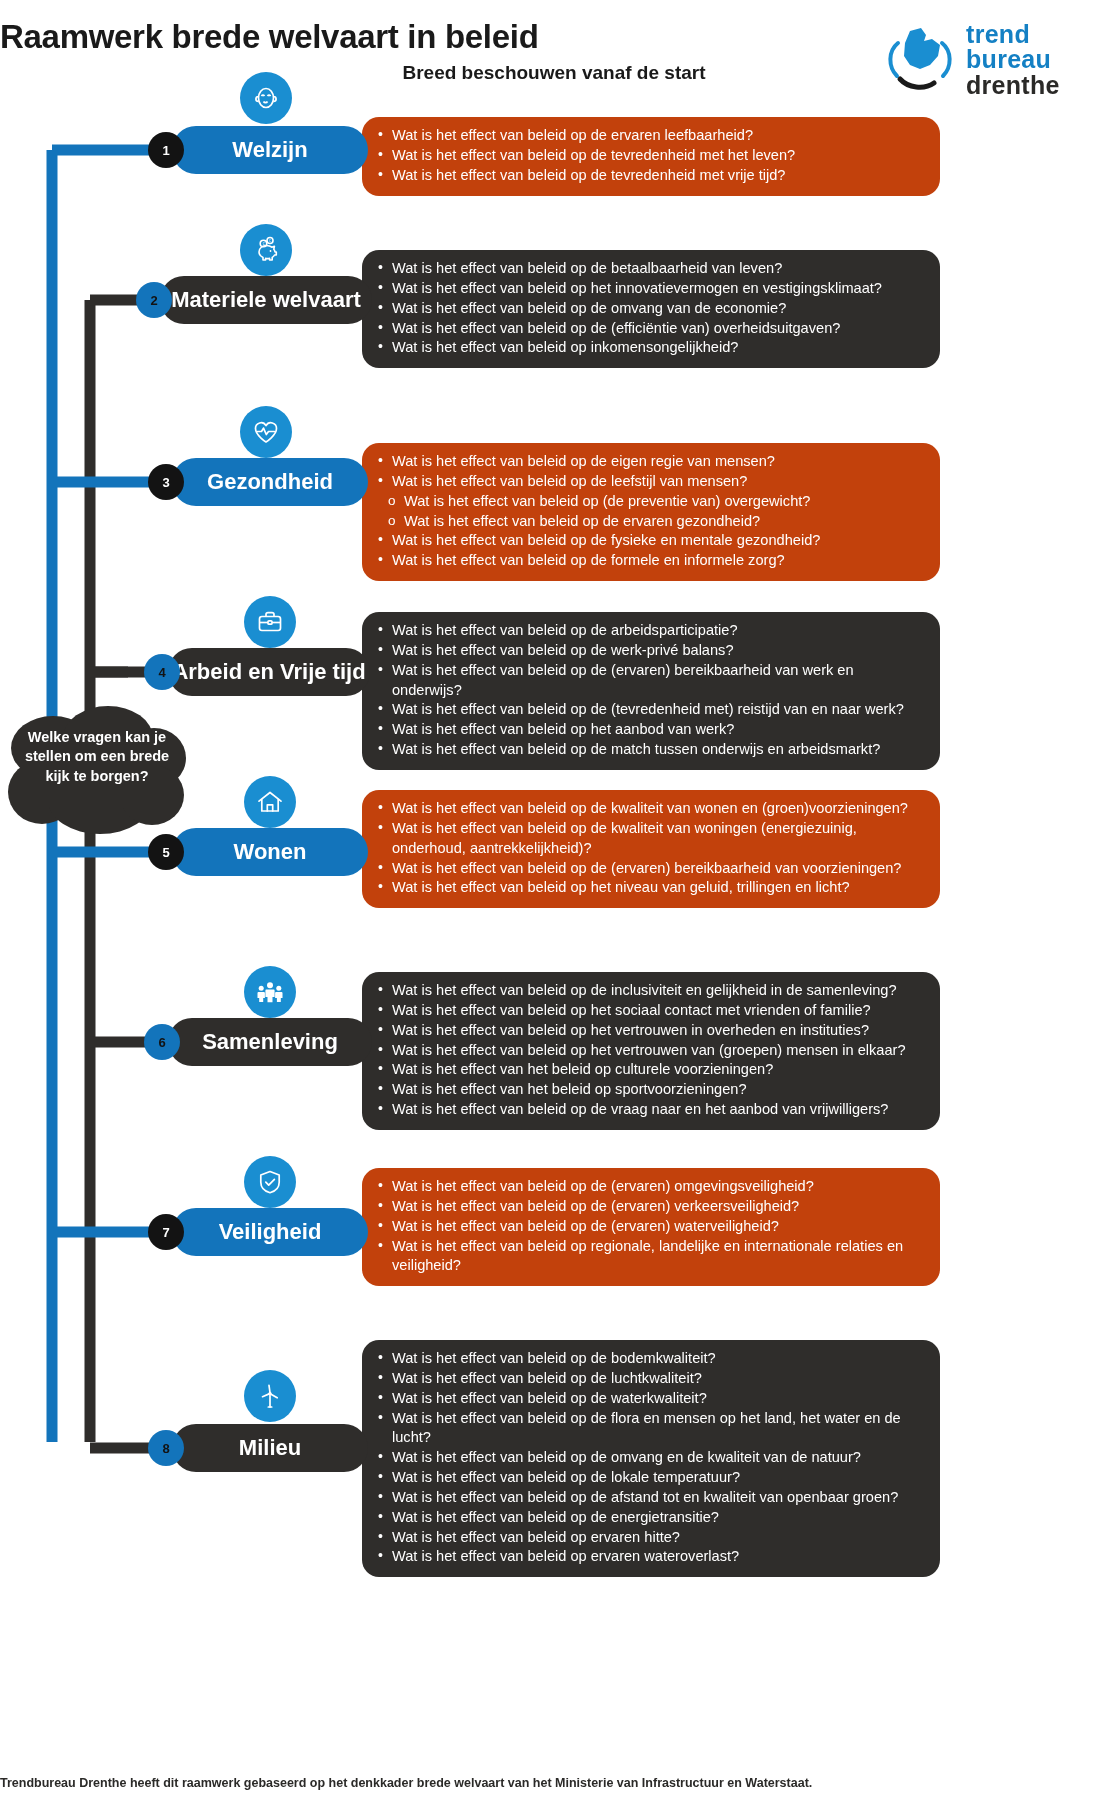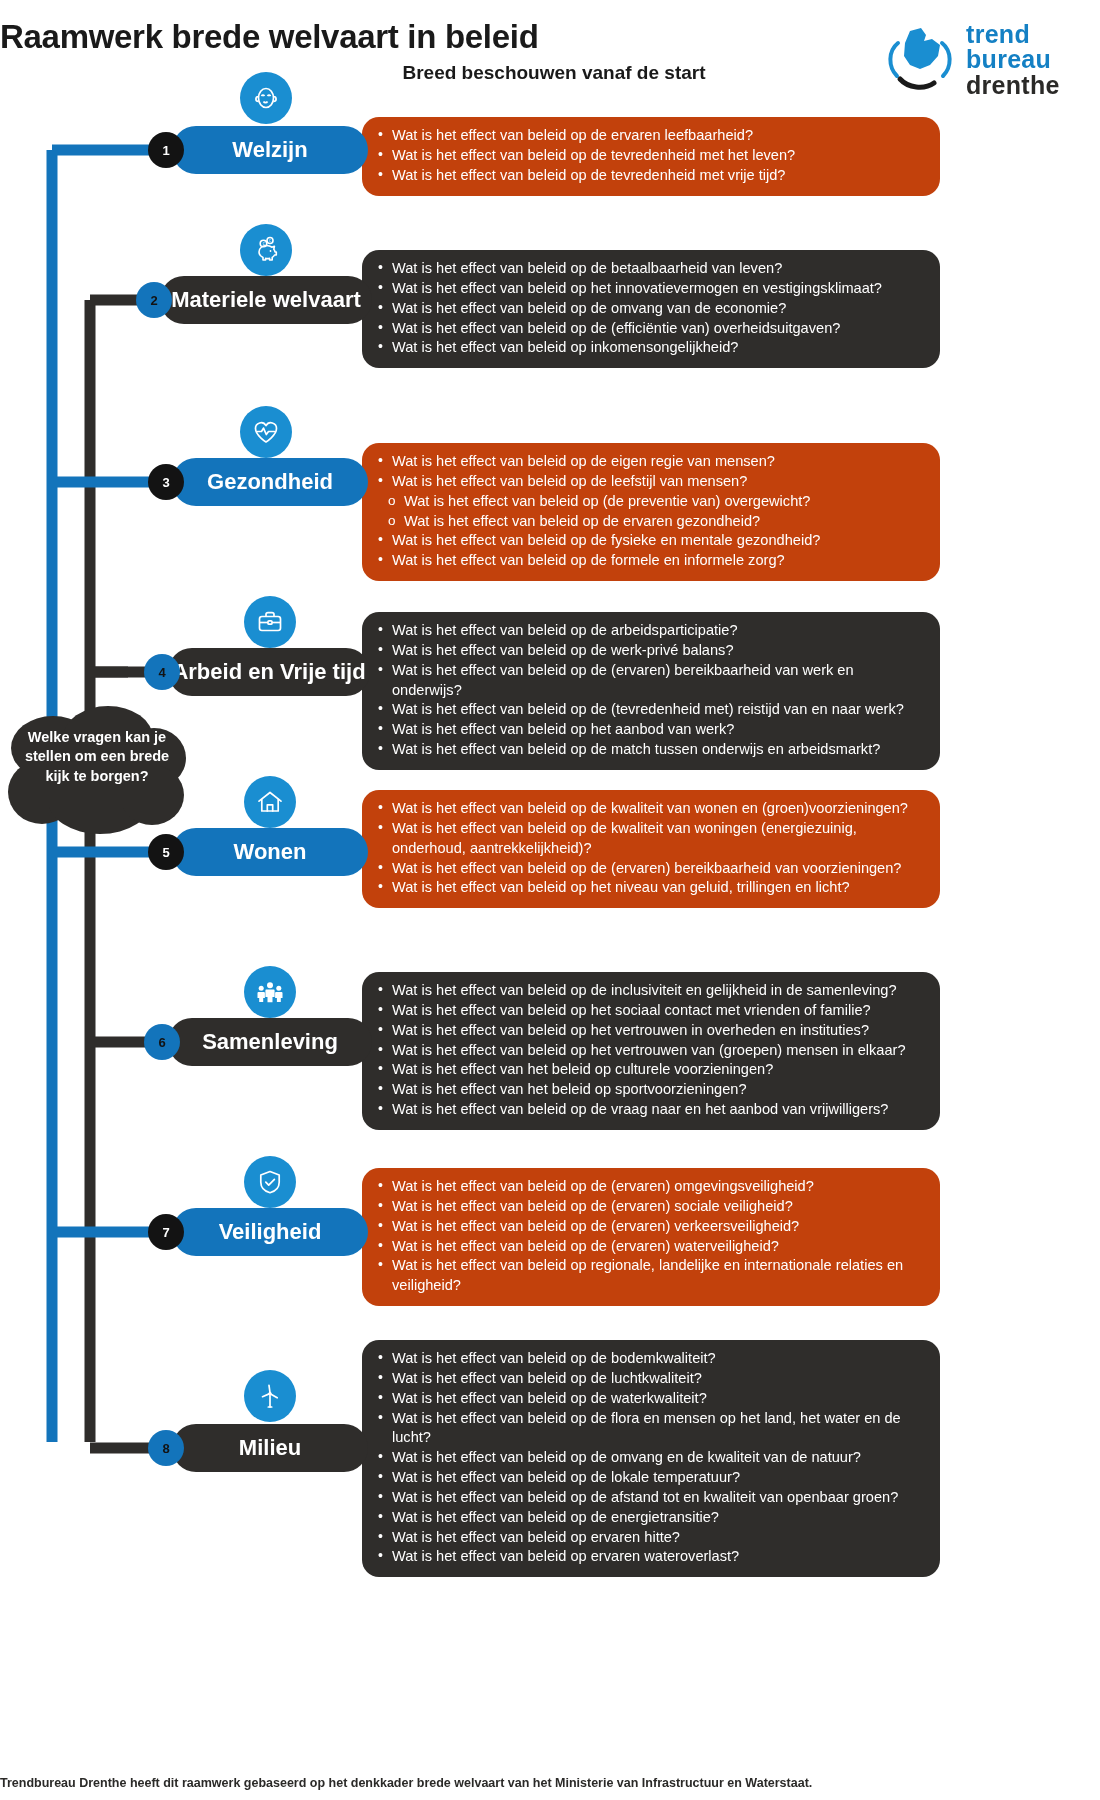--- a/index.html
+++ b/index.html
@@ -330,21 +330,20 @@
       </div>
       <div class="pillbar dark" style="left: 168px; top: 1018px; width: 204px;">
         <span>Samenleving</span>
       </div>
       <div class="numbadge blue" style="left: 144px; top: 1024px;">
         <span>6</span>
       </div>
       <div class="bullets blue" style="left: 362px; top: 1168px; width: 578px;">
         <ul>
           <li class="lvl1">Wat is het effect van beleid op de (ervaren) omgevingsveiligheid?</li>
-          <li class="lvl1">Wat is het effect van beleid op de (ervaren) sociale veiligheid?</li>
           <li class="lvl1">Wat is het effect van beleid op de (ervaren) verkeersveiligheid?</li>
           <li class="lvl1">Wat is het effect van beleid op de (ervaren) waterveiligheid?</li>
           <li class="lvl1">Wat is het effect van beleid op regionale, landelijke en internationale relaties en veiligheid?</li>
         </ul>
       </div>
       <div class="iconcirc" style="left: 244px; top: 1156px;">
         <svg width="30" height="30" viewBox="0 0 30 30">
           <g fill="none" stroke="#fff" stroke-width="1.7" stroke-linejoin="round" stroke-linecap="round">
             <path d="M15 4.5 5.8 8v7.2c0 5.4 3.8 9 9.2 10.5 5.4-1.5 9.2-5.1 9.2-10.5V8z"></path>
             <path d="m10.8 15.2 2.9 2.9 5.7-5.8"></path>

